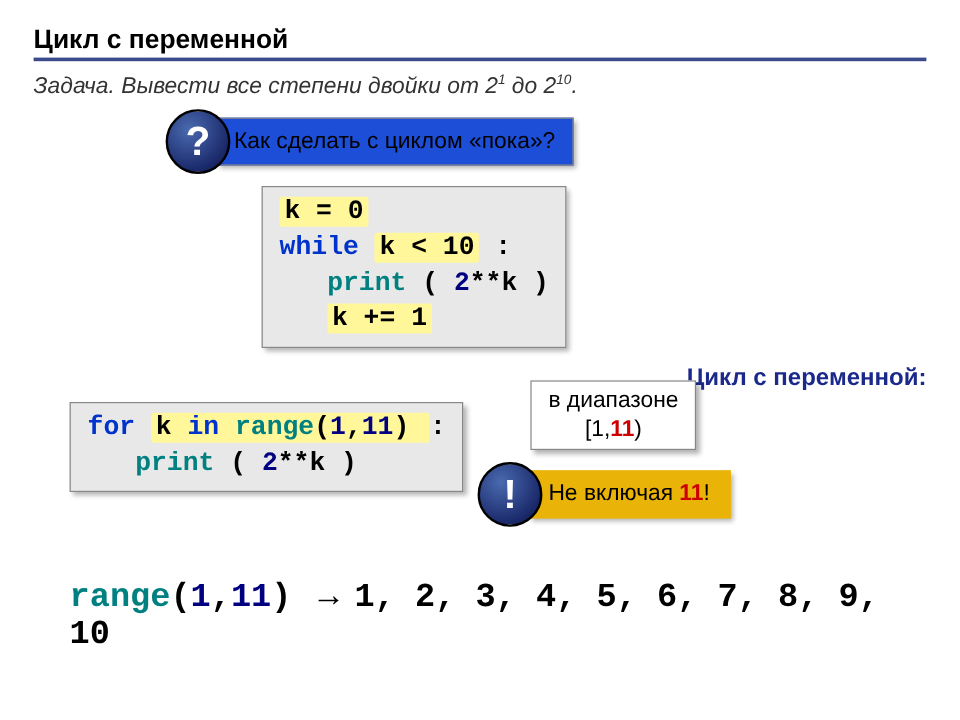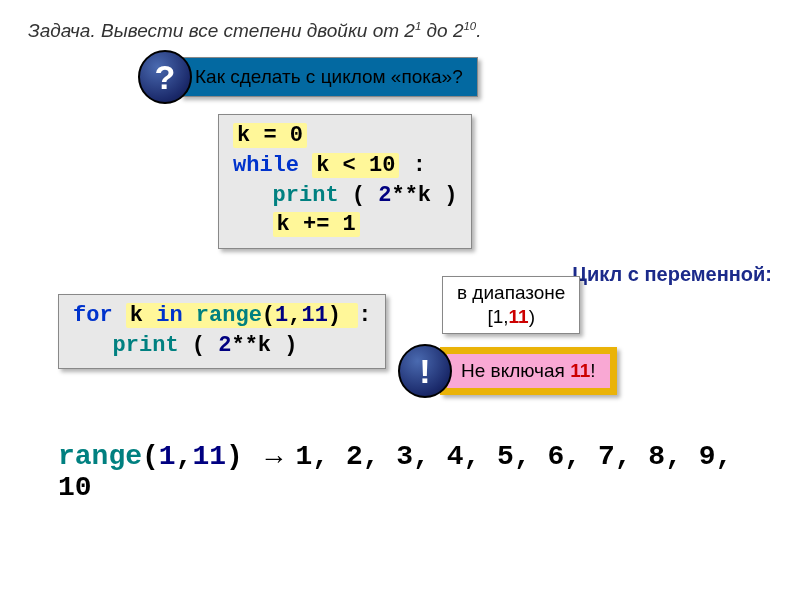--- a/index.html
+++ b/index.html
@@ -48,21 +48,21 @@
     color: #fff;
     font-size: 34px;
     font-weight: bold;
     display: flex;
     align-items: center;
     justify-content: center;
     z-index: 2;
     flex-shrink: 0;
   }
   .callout-box {
-    background: #0369a1;
+    background: #1d4ed8;
     border: 1px solid #888;
     box-shadow: 3px 3px 4px rgba(0,0,0,0.3);
     padding: 8px 14px;
     font-size: 19px;
     margin-left: -12px;
     position: relative;
     z-index: 1;
   }
 
   .codebox {
@@ -118,22 +118,22 @@
     top: -18px;
   }
   .exclude-callout-row {
     position: absolute;
     left: 370px;
     top: 50px;
     display: flex;
     align-items: center;
   }
   .exclude-box {
-    background: #f9a8d4;
-    border: 7px solid #eab308;
+    background: #eab308;
+    border: 3px solid #eab308;
     box-shadow: 3px 3px 4px rgba(0,0,0,0.3);
     padding: 6px 14px;
     font-size: 19px;
     margin-left: -12px;
   }
   .redbold { color: #cc0000; font-weight: bold; }
 
   .rangeline {
     font-family: "Courier New", monospace;
     font-size: 28px;
@@ -143,20 +143,21 @@
   }
   .arrow {
     font-family: Arial, sans-serif;
   }
 </style>
 </head>
 <body>
 
 <div class="page">
 
+  <div class="title">Цикл с переменной</div>
 
   <div class="task">
     <span class="bold">Задача.</span><span> Вывести все степени двойки от 2</span><sup>1</sup><span> до 2</span><sup>10</sup><span>.</span>
   </div>
 
   <div class="callout-row">
     <div class="badge">?</div>
     <div class="callout-box"> Как сделать с циклом «пока»?</div>
   </div>
 

